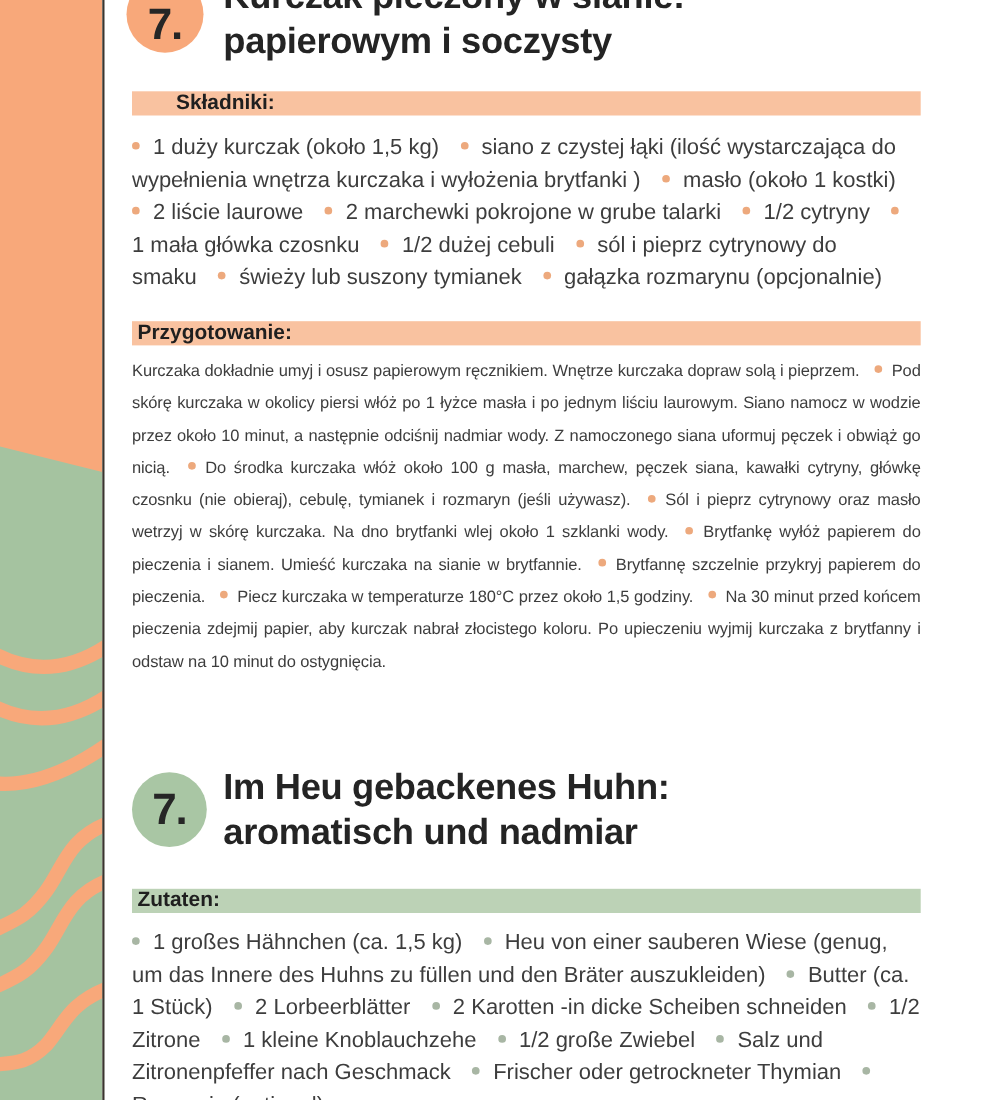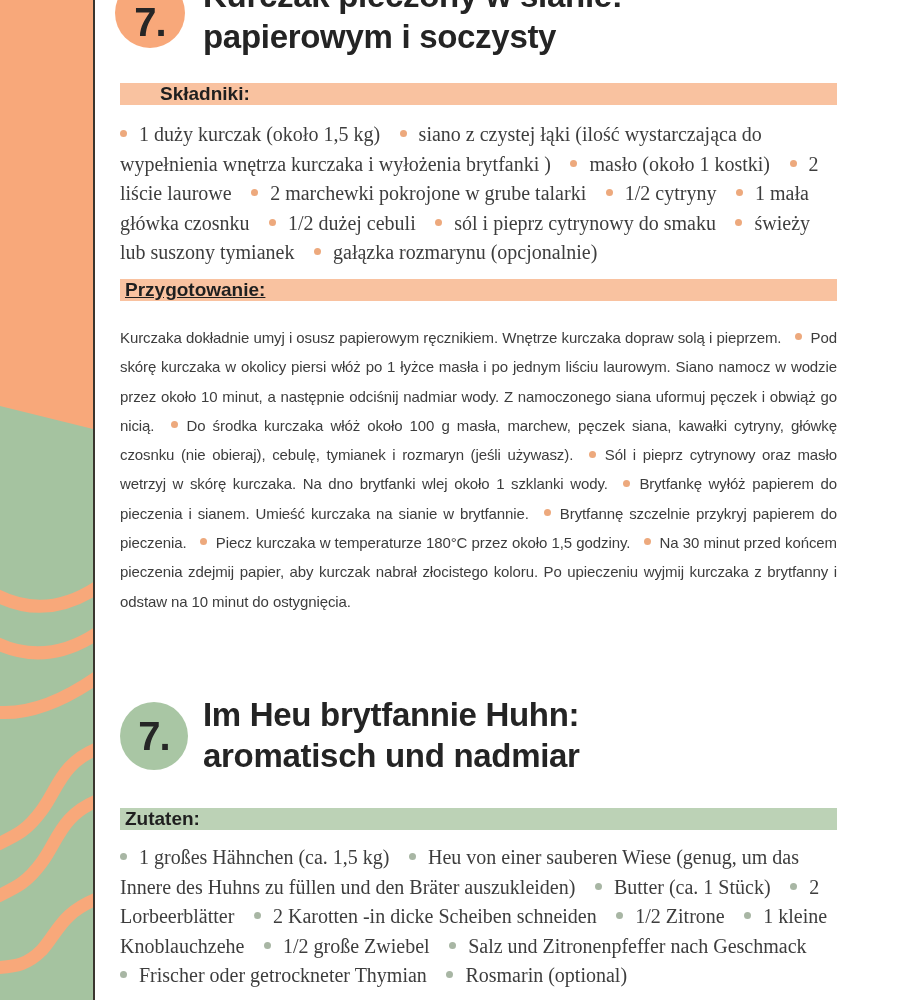--- a/index.html
+++ b/index.html
@@ -23,25 +23,25 @@
 
   .title{position:absolute;left:203px;font-weight:bold;font-size:33px;line-height:41px;
          color:var(--heading);letter-spacing:-0.3px;white-space:nowrap;}
   .title.pl{top:-25px;}
   .title.de{top:694px;}
 
   .bar{position:absolute;left:120px;width:717px;height:22px;display:flex;align-items:center;
        padding-left:5px;font-weight:bold;font-size:19px;color:#1f1f1f;}
   .bar.orange{background:var(--orange-light);}
   .bar.green{background:var(--green-light);}
-  .bar-skladniki{top:83px;padding-left:40px;} .bar-przygotowanie{top:279px;text-decoration:underline;} .bar-zutaten{top:808px;}
+  .bar-skladniki{top:83px;padding-left:40px;} .bar-przygotowanie{top:292px;} .bar-zutaten{top:808px;}
 
   .ing-list{position:absolute;left:120px;width:718px;font-size:20px;line-height:29.5px;color:var(--text);}
   .ing-pl{top:120px;} .ing-de{top:843px;}
-  .ing-item{margin-right:14px;font-family:Liberation Serif, serif;}
+  .ing-item{margin-right:14px;}
   .dot{display:inline-block;width:7px;height:7px;border-radius:50%;margin-right:12px;vertical-align:0.18em;}
   .dot-pl{background:var(--dot-pl);} .dot-de{background:var(--dot-de);}
 
   .prep{position:absolute;left:120px;top:323px;width:717px;font-size:15px;line-height:29.3px;
         text-align:justify;color:var(--text);letter-spacing:-0.1px;}
   .pdot{display:inline-block;width:7px;height:7px;border-radius:50%;background:var(--dot-pl);
         margin:0 9px;vertical-align:0.18em;}
 </style>
 </head>
 <body>
@@ -77,21 +77,21 @@
 
   <div class="bar orange bar-przygotowanie">
     <span>Przygotowanie:</span>
   </div>
   <div class="prep"><span>Kurczaka dokładnie umyj i osusz papierowym ręcznikiem. Wnętrze kurczaka dopraw solą i pieprzem.</span> <span class="pdot"></span><span>Pod skórę kurczaka w okolicy piersi włóż po 1 łyżce masła i po jednym liściu laurowym. Siano namocz w wodzie przez około 10 minut, a następnie odciśnij nadmiar wody. Z namoczonego siana uformuj pęczek i obwiąż go nicią.</span> <span class="pdot"></span><span>Do środka kurczaka włóż około 100 g masła, marchew, pęczek siana, kawałki cytryny, główkę czosnku (nie obieraj), cebulę, tymianek i rozmaryn (jeśli używasz).</span> <span class="pdot"></span><span>Sól i pieprz cytrynowy oraz masło wetrzyj w skórę kurczaka. Na dno brytfanki wlej około 1 szklanki wody.</span> <span class="pdot"></span><span>Brytfankę wyłóż papierem do pieczenia i sianem. Umieść kurczaka na sianie w brytfannie.</span> <span class="pdot"></span><span>Brytfannę szczelnie przykryj papierem do pieczenia.</span> <span class="pdot"></span><span>Piecz kurczaka w temperaturze 180°C przez około 1,5 godziny.</span> <span class="pdot"></span><span>Na 30 minut przed końcem pieczenia zdejmij papier, aby kurczak nabrał złocistego koloru. Po upieczeniu wyjmij kurczaka z brytfanny i odstaw na 10 minut do ostygnięcia.</span> </div>
 
   <div class="circle de">
     <span>7.</span>
   </div>
   <div class="title de">
-    <div>Im Heu brytfannie Huhn:</div>
+    <div>Im Heu gebackenes Huhn:</div>
     <div>aromatisch und nadmiar</div>
   </div>
 
   <div class="bar green bar-zutaten">
     <span>Zutaten:</span>
   </div>
   <div class="ing-list ing-de"><span class="ing-item"><span class="dot dot-de"></span><span>1 großes Hähnchen (ca. 1,5 kg)</span></span> <span class="ing-item"><span class="dot dot-de"></span><span>Heu von einer sauberen Wiese (genug, um das Innere des Huhns zu füllen und den Bräter auszukleiden)</span></span> <span class="ing-item"><span class="dot dot-de"></span><span>Butter (ca. 1 Stück)</span></span> <span class="ing-item"><span class="dot dot-de"></span><span>2 Lorbeerblätter</span></span> <span class="ing-item"><span class="dot dot-de"></span><span>2 Karotten -in dicke Scheiben schneiden</span></span> <span class="ing-item"><span class="dot dot-de"></span><span>1/2 Zitrone</span></span> <span class="ing-item"><span class="dot dot-de"></span><span>1 kleine Knoblauchzehe</span></span> <span class="ing-item"><span class="dot dot-de"></span><span>1/2 große Zwiebel</span></span> <span class="ing-item"><span class="dot dot-de"></span><span>Salz und Zitronenpfeffer nach Geschmack</span></span> <span class="ing-item"><span class="dot dot-de"></span><span>Frischer oder getrockneter Thymian</span></span> <span class="ing-item"><span class="dot dot-de"></span><span>Rosmarin (optional)</span></span> </div>
 
 </div>
 

